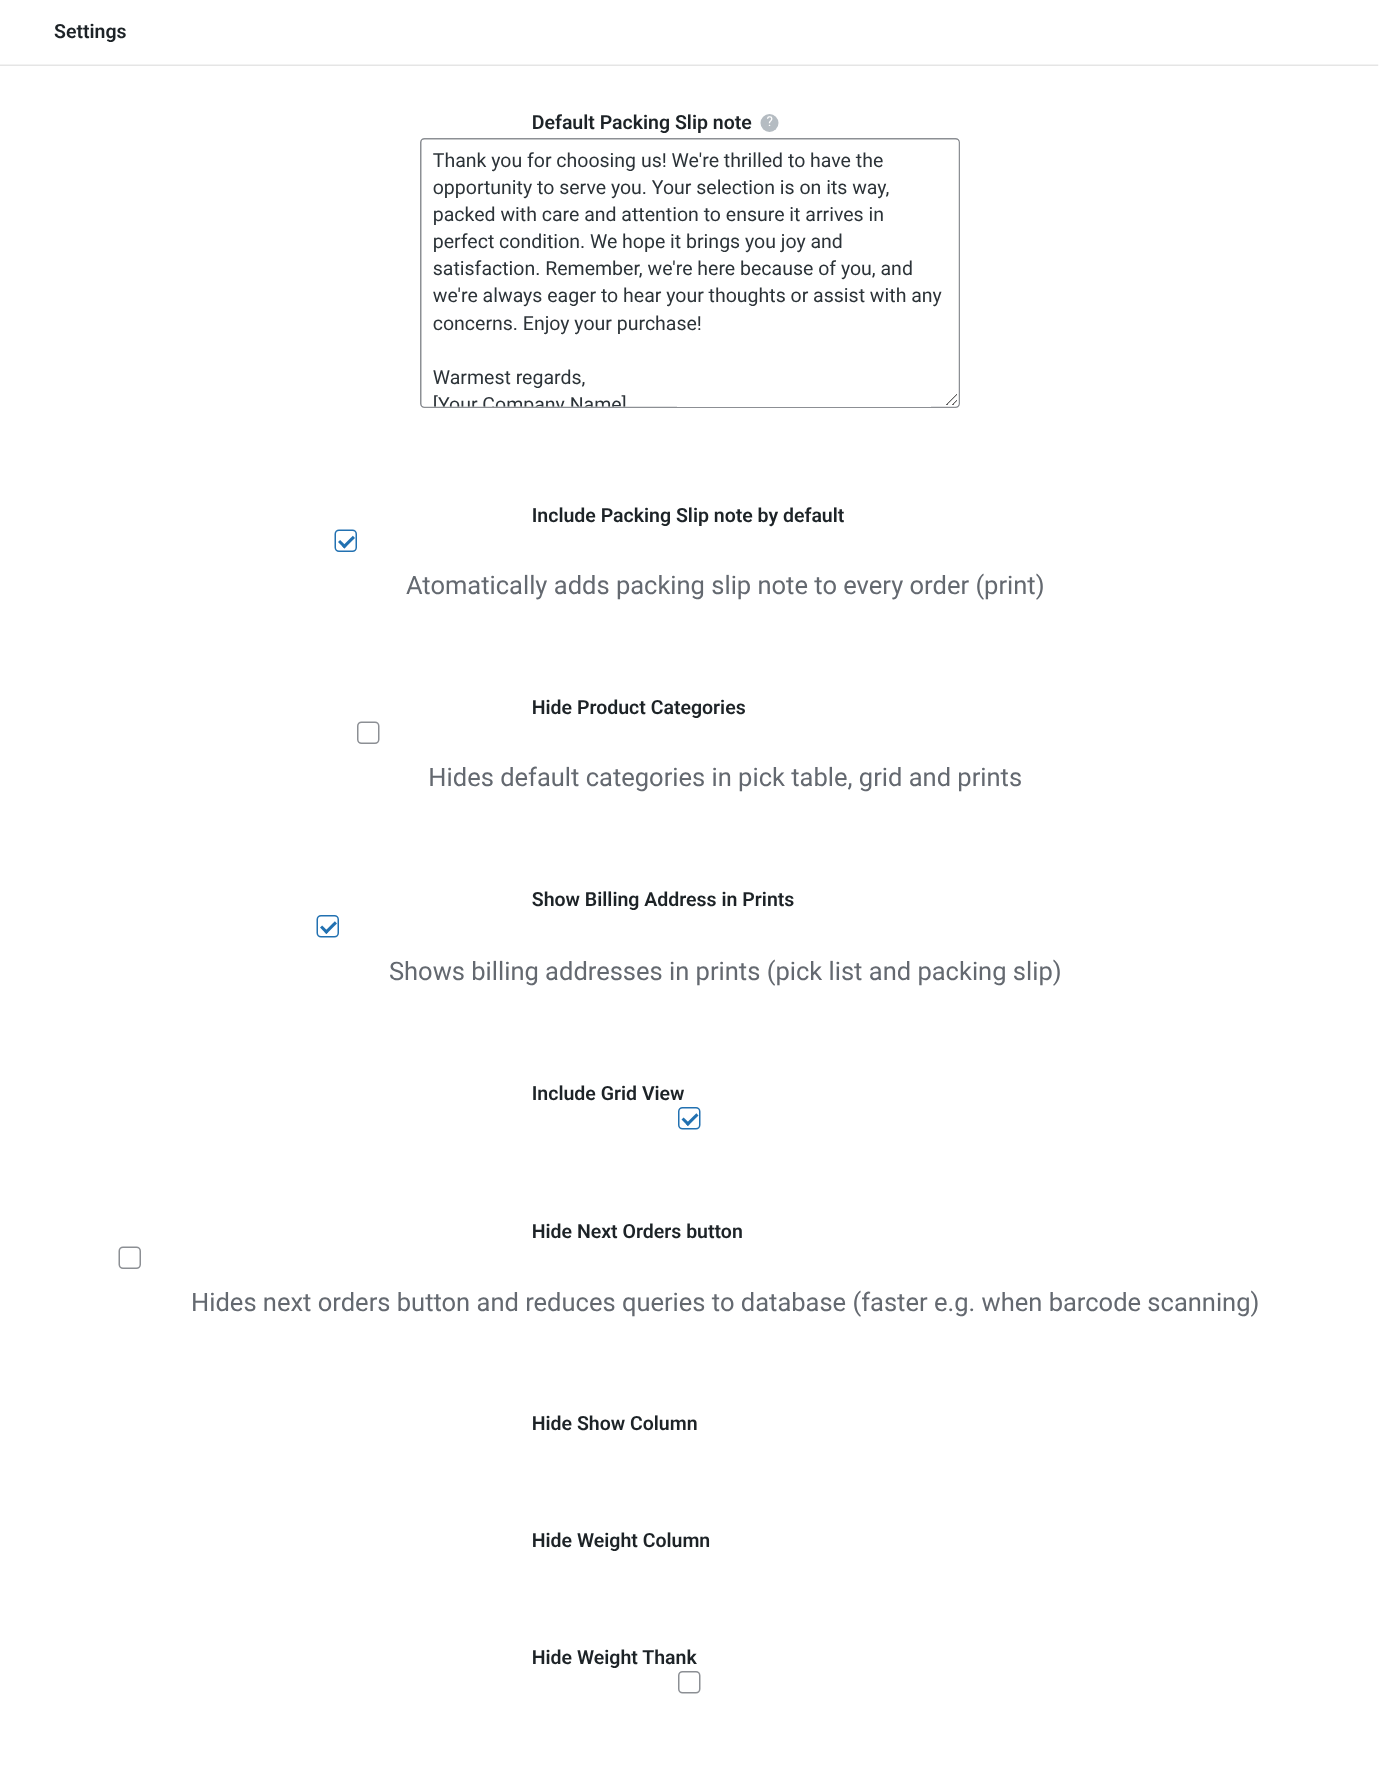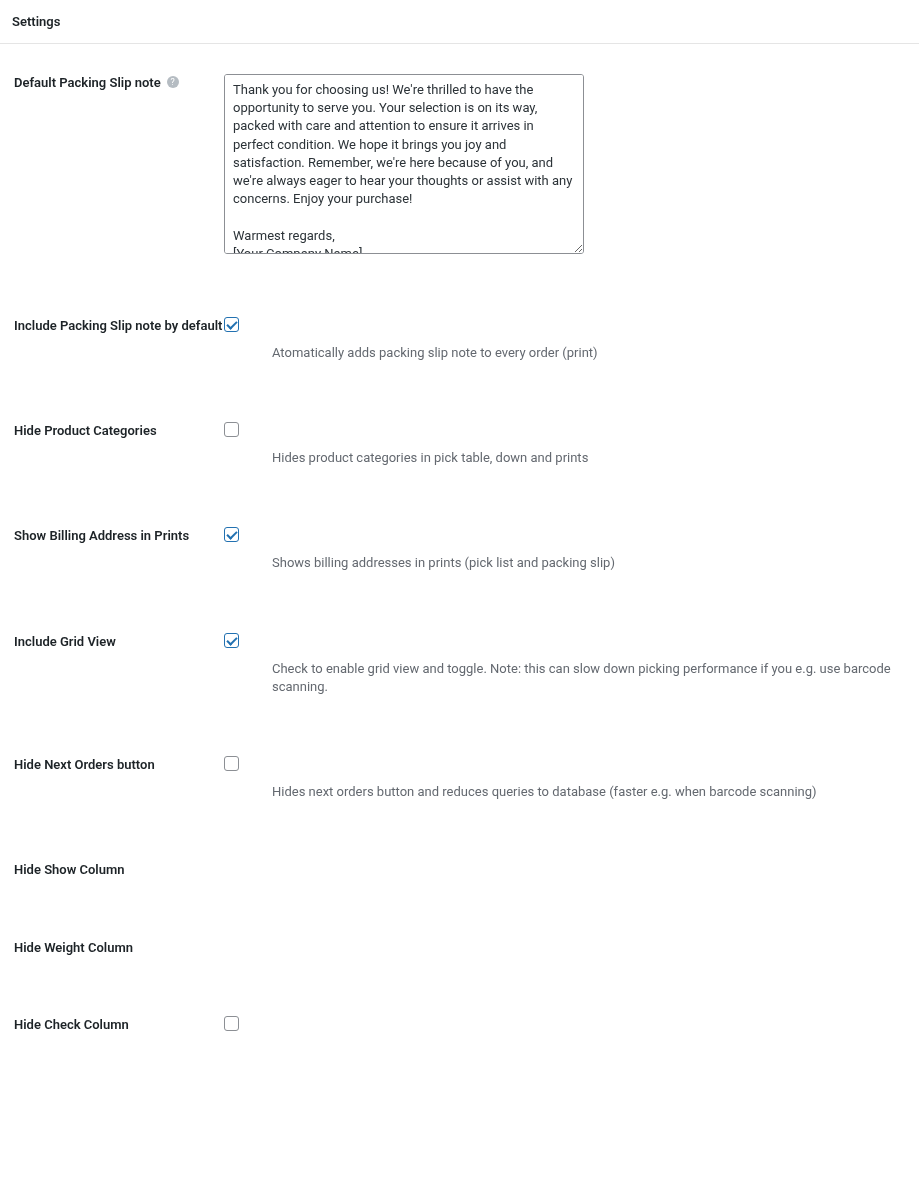--- a/index.html
+++ b/index.html
@@ -4,35 +4,36 @@
   <style>
     * { box-sizing: border-box; margin: 0; padding: 0; }
     body {
       font-family: -apple-system, BlinkMacSystemFont, "Segoe UI", Roboto, "Helvetica Neue", Arial, sans-serif;
       font-size: 13px;
       color: #1d2327;
       background: #fff;
       width: 919px;
     }
     .header {
-      padding: 14px 12px;
+      padding: 14px 36px;
       border-bottom: 1px solid #e5e5e5;
     }
     .header-title {
       font-weight: 600;
       font-size: 13px;
       color: #1d2327;
     }
     .form-area {
       padding: 30px 14px 20px 14px;
     }
     .form-row {
       display: flex;
-      align-items: flex-start;
+      align-items: center;
       margin-bottom: 60px;
+      flex-direction: column;
     }
     .label-col {
       width: 210px;
       flex-shrink: 0;
       padding-top: 0;
       display: flex;
       align-items: flex-start;
       gap: 6px;
     }
     .field-label {
@@ -92,21 +93,21 @@
       position: absolute;
       left: 4px;
       top: 1px;
       width: 4px;
       height: 8px;
       border: solid #2271b1;
       border-width: 0 2px 2px 0;
       transform: rotate(45deg);
     }
     .desc {
-      font-size: 13px;
+      font-size: 17px;
       color: #646970;
       line-height: 1.4;
       margin-left: 48px;
     }
   </style>
 </head>
 <body>
 
 <div class="header">
   <span class="header-title">Settings</span>
@@ -136,41 +137,40 @@
       <div class="desc">Atomatically adds packing slip note to every order (print)</div>
     </div>
   </div>
 
   <div class="form-row">
     <div class="label-col">
       <span class="field-label">Hide Product Categories</span>
     </div>
     <div class="input-col checkbox-wrap">
       <input type="checkbox" style="">
-      <div class="desc">Hides product categories in pick table, down and prints</div>
+      <div class="desc">Hides default categories in pick table, grid and prints</div>
     </div>
   </div>
 
   <div class="form-row">
     <div class="label-col">
       <span class="field-label">Show Billing Address in Prints</span>
     </div>
     <div class="input-col checkbox-wrap">
       <input type="checkbox" checked="" style="">
       <div class="desc">Shows billing addresses in prints (pick list and packing slip)</div>
     </div>
   </div>
 
   <div class="form-row">
     <div class="label-col">
       <span class="field-label">Include Grid View</span>
     </div>
     <div class="input-col checkbox-wrap">
       <input type="checkbox" checked="" style="">
-      <div class="desc">Check to enable grid view and toggle. Note: this can slow down picking performance if you e.g. use barcode scanning.</div>
     </div>
   </div>
 
 
   <div class="form-row">
     <div class="label-col">
       <span class="field-label">Hide Next Orders button</span>
     </div>
     <div class="input-col checkbox-wrap">
       <input type="checkbox" style="">
@@ -185,21 +185,21 @@
   </div>
 
   <div class="form-row">
     <div class="label-col">
       <span class="field-label">Hide Weight Column</span>
     </div>
   </div>
 
   <div class="form-row">
     <div class="label-col">
-      <span class="field-label">Hide Check Column</span>
+      <span class="field-label">Hide Weight Thank</span>
     </div>
     <div class="input-col checkbox-wrap">
       <input type="checkbox" style="">
 
     </div>
   </div>
 
 </div>
 
 </body></html>

